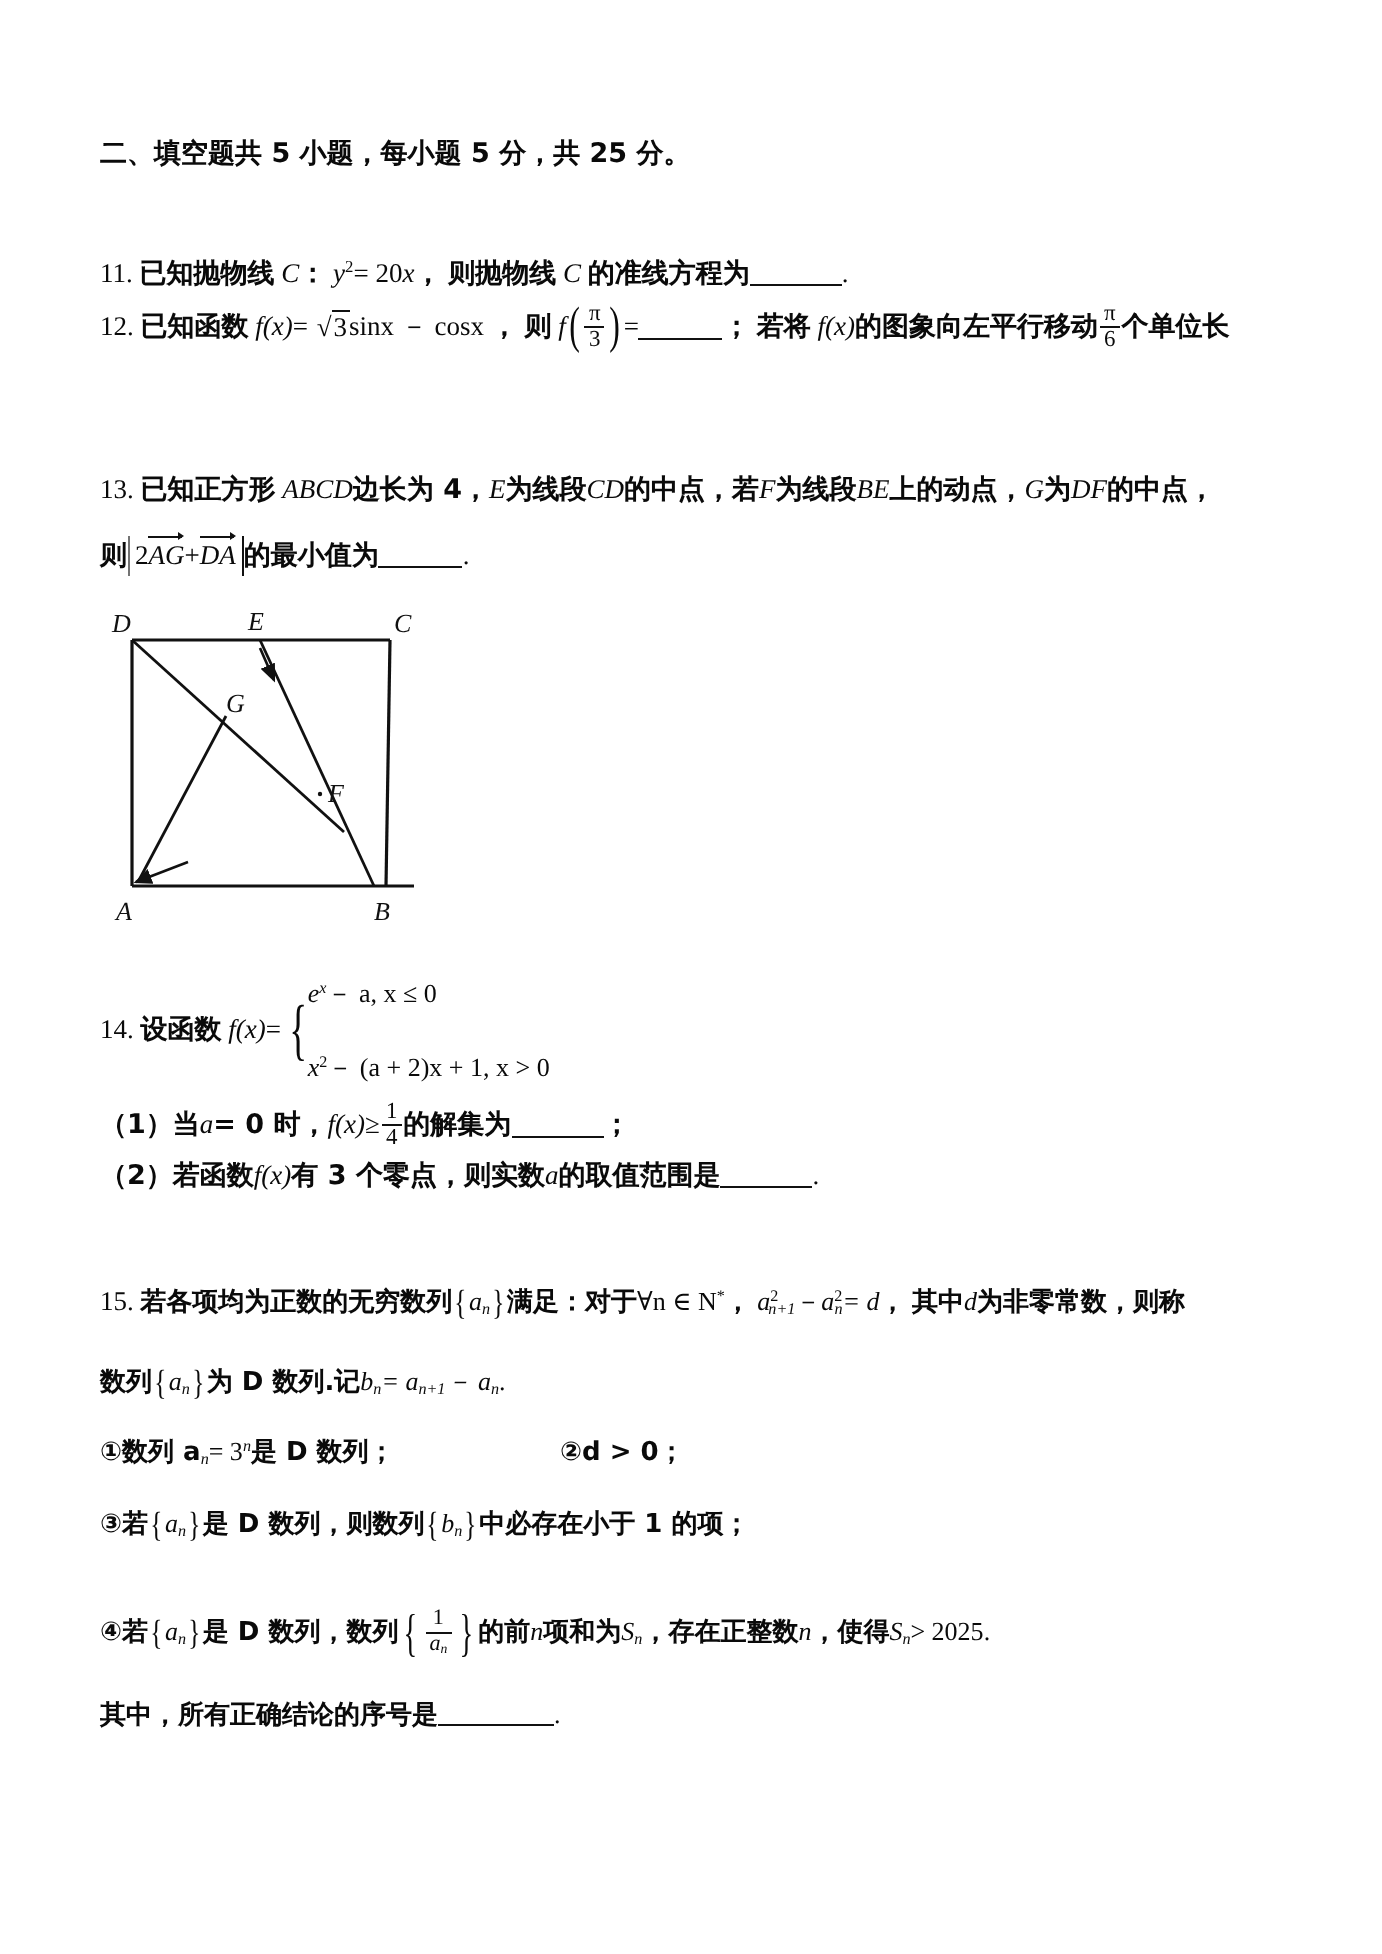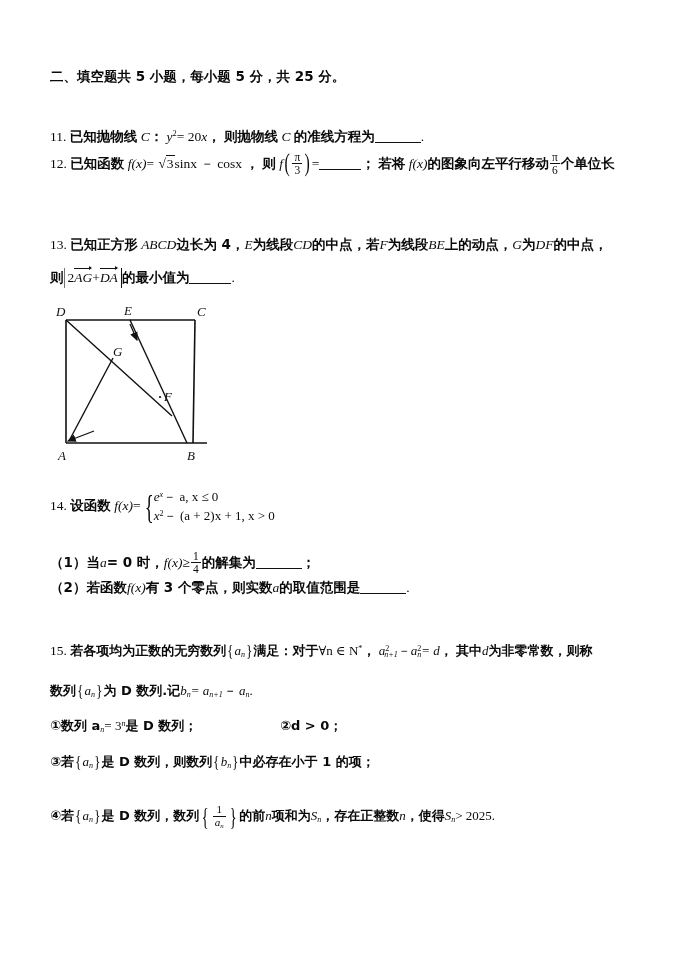--- a/index.html
+++ b/index.html
@@ -172,21 +172,21 @@
     </svg>
   </div>
 
   <div class="q" style="top:488px;">
     <span class="num">14.</span>
     <span class="cn">设函数</span>
     <span class="mi">f</span><span class="mi">(x)</span><span class="mo">=</span><span class="cases">
         <span class="brace">{</span>
         <span class="rows">
           <span style="display:block;"><span class="mi">e</span><sup class="exp">x</sup><span class="mn">－ a, x ≤ 0</span></span>
-          <span style="display:block;"><span class="mi">x</span><sup class="expn">2</sup><span class="mn">－ (a + 2)x + 1, x &gt; 0</span></span>
+          <span style="display:block;margin-top:18px;"><span class="mi">x</span><sup class="expn">2</sup><span class="mn">－ (a + 2)x + 1, x &gt; 0</span></span>
         </span>
       </span>
   </div>
 
   <div class="q" style="top:551px;">
     <span class="cn">（1）</span><span class="cn">当</span><span class="mi">a</span><span class="cn">= 0 时，</span><span class="mi">f</span><span class="mi">(x)</span><span class="mo">≥</span><span class="frac"><span class="n">1</span><span class="d">4</span></span><span class="cn">的解集为</span><span class="blank b6"></span><span class="cn">；</span>
   </div>
 
   <div class="q" style="top:580px;">
     <span class="cn">（2）</span><span class="cn">若函数</span><span class="mi">f</span><span class="mi">(x)</span><span class="cn">有 3 个零点，则实数</span><span class="mi">a</span><span class="cn">的取值范围是</span><span class="blank b6"></span><span class="mn">.</span>
@@ -218,15 +218,18 @@
     <span class="cn">④若</span><span class="setb">{</span><span class="mi">a</span><sub class="sb">n</sub><span class="setb">}</span><span class="cn">是 D 数列，数列</span><span class="setfrac">
         <span class="sbr">{</span>
         <span class="frac">
           <span class="n">1</span>
           <span class="d"><span class="mi">a</span><sub class="sb">n</sub></span>
         </span>
         <span class="sbr">}</span>
       </span><span class="cn">的前</span><span class="mi">n</span><span class="cn">项和为</span><span class="mi">S</span><sub class="sb">n</sub><span class="cn">，存在正整数</span><span class="mi">n</span><span class="cn">，使得</span><span class="mi">S</span><sub class="sb">n</sub><span class="mn">&gt; 2025</span><span class="mn">.</span>
   </div>
 
+  <div class="q" style="top:850px; font-size:13px;">
+    <span class="cn">其中，所有正确结论的序号是</span><span class="blank b7"></span><span class="mn">.</span>
+  </div>
 
 
 </div>
 
 </body></html>

